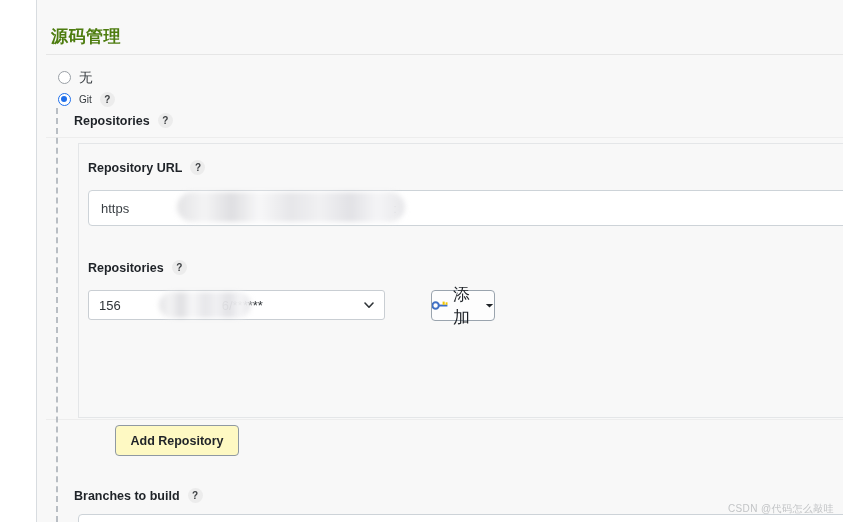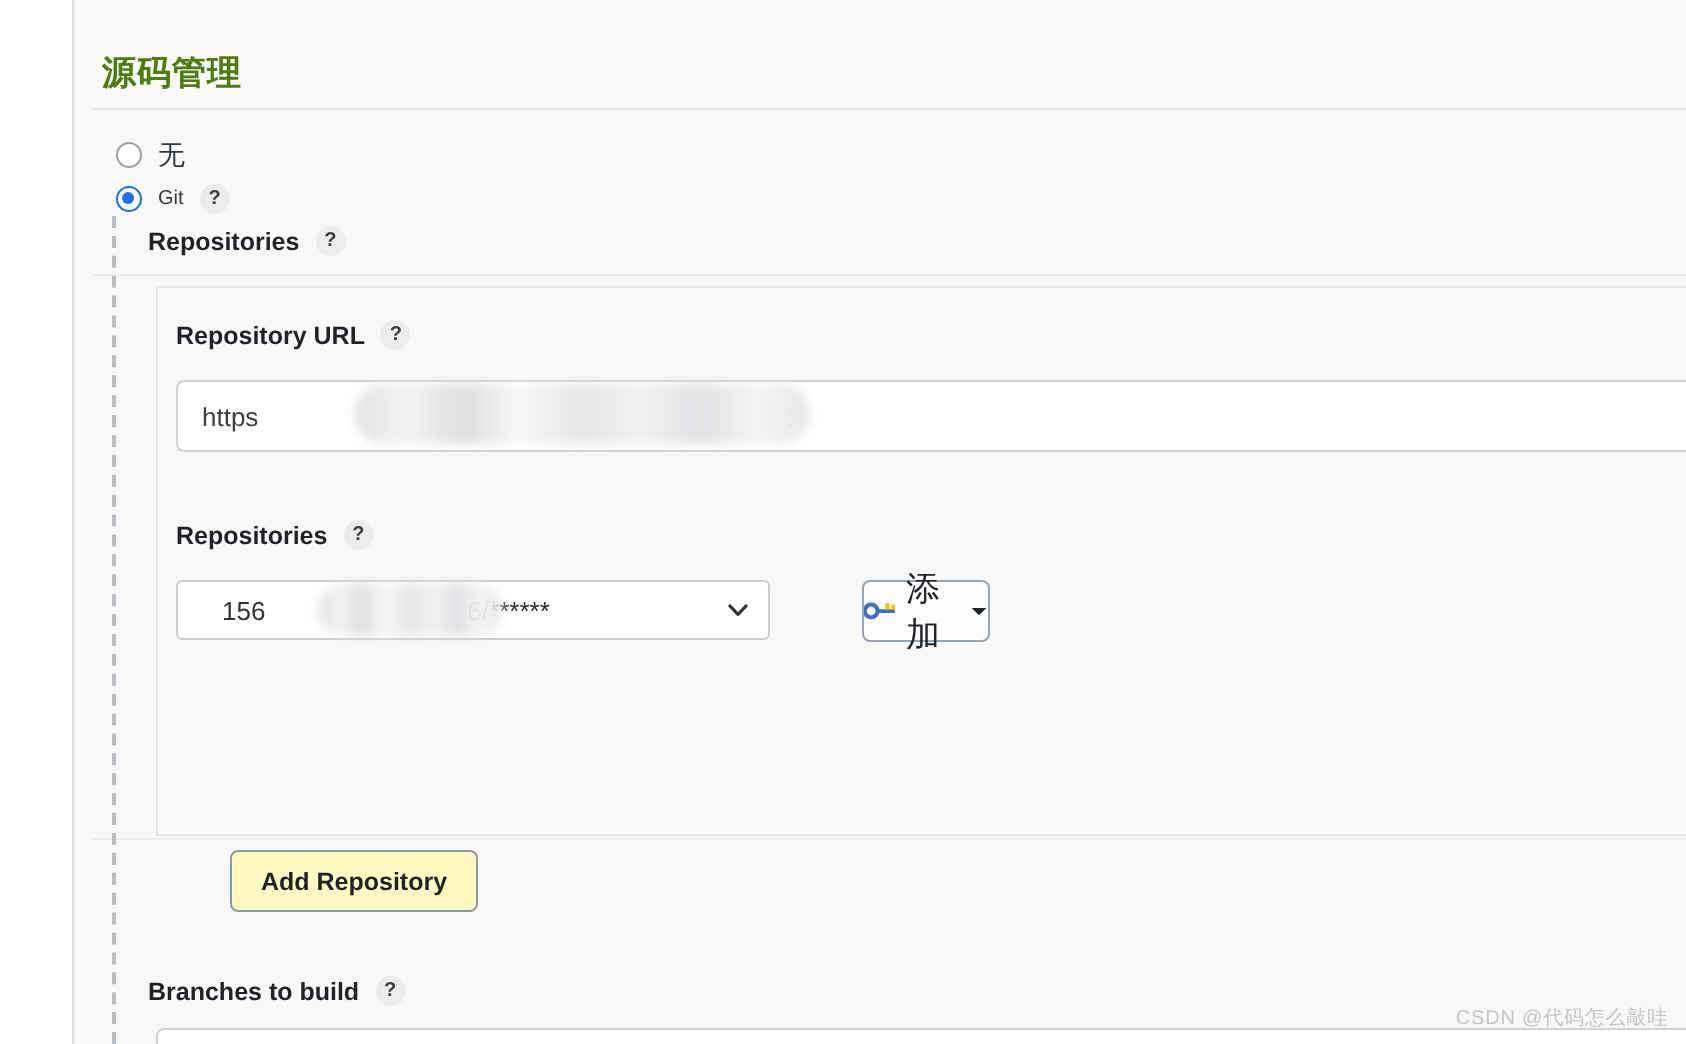--- a/index.html
+++ b/index.html
@@ -204,21 +204,21 @@
   
   .select-box {
     position: absolute;
     left: 51px; top: 290px;
     width: 297px; height: 30px;
     background: #ffffff;
     border: 1px solid #c9ced3;
     border-radius: 3px;
     font-size: 13px;
     color: #2f3438;
-    padding: 0 22px;
+    padding: 0 10px;
     display: flex;
     align-items: center;
   }
   .select-caret {
     position: absolute;
     right: 10px; top: 50%;
     transform: translateY(-50%);
     width: 10px; height: 10px;
   }
   .select-caret svg { display: block; }

